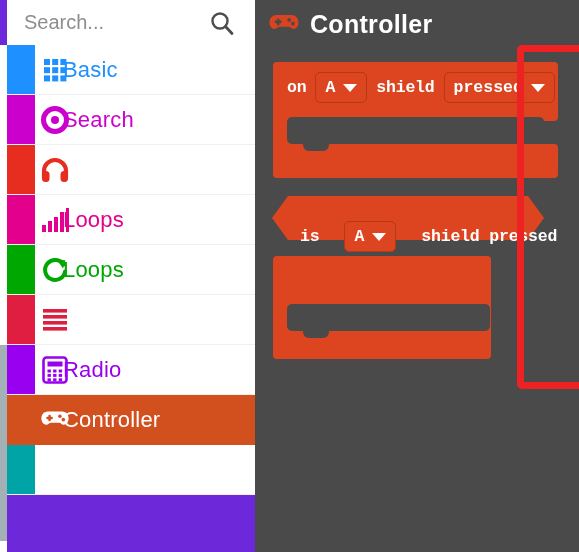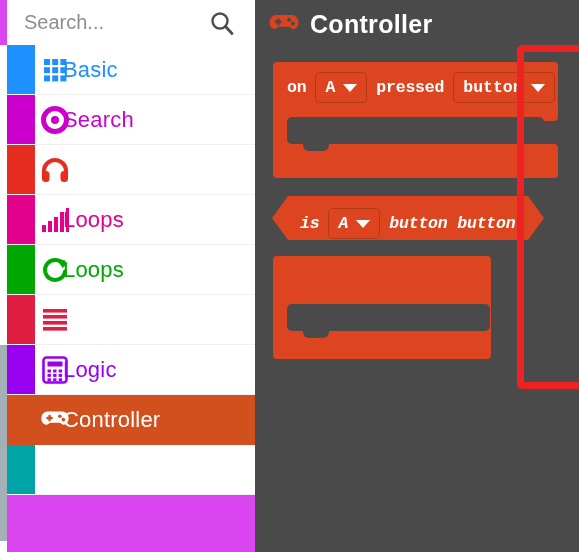--- a/index.html
+++ b/index.html
@@ -8,21 +8,21 @@
     overflow: hidden;
     background: #4a4a4a;
     font-family: "Liberation Sans", sans-serif;
   }
   #root { position: relative; width: 579px; height: 552px; }
 
   
   #sidebar {
     position: absolute; left: 0; top: 0;
     width: 255px; height: 552px;
-    background: #d946ef;
+    background: #6d28d9;
     overflow: hidden;
   }
   #search-row {
     position: absolute; left: 7px; top: 0;
     width: 248px; height: 45px;
     background: #fff;
     display: flex; align-items: center;
   }
   #search-input {
     border: none; outline: none; background: transparent;
@@ -130,22 +130,22 @@
   
   .event-block { position: absolute; }
   .event-block .row {
     position: absolute; left: 14px; top: 14px;
     display: flex; align-items: center; gap: 9px;
   }
 
   
   .bool-block { position: absolute; }
   .bool-block .row {
-    position: absolute; left: 30px; top: 14px;
-    display: flex; align-items: center; gap: 9px; font-style: italic;
+    position: absolute; left: 30px; top: 27px;
+    display: flex; align-items: center; gap: 25px;
   }
 </style>
 </head>
 <body>
 
 <div id="root">
 
   <div id="sidebar">
 
     <div id="search-row">
@@ -240,21 +240,21 @@
               <rect x="11.1" y="13.5" width="3.4" height="3" fill="#9900ef"></rect>
               <rect x="16.7" y="13.5" width="3.4" height="3" fill="#9900ef"></rect>
               <rect x="5.5" y="17.9" width="3.4" height="3" fill="#9900ef"></rect>
               <rect x="11.1" y="17.9" width="3.4" height="3" fill="#9900ef"></rect>
               <rect x="16.7" y="17.9" width="3.4" height="3" fill="#9900ef"></rect>
               <rect x="5.5" y="22.3" width="3.4" height="3" fill="#9900ef"></rect>
               <rect x="11.1" y="22.3" width="3.4" height="3" fill="#9900ef"></rect>
               <rect x="16.7" y="22.3" width="3.4" height="3" fill="#9900ef"></rect>
             </svg>
           </span>
-          <span class="cat-label" style="color: rgb(153, 0, 239);">Logic</span>
+          <span class="cat-label" style="color: rgb(153, 0, 239);">Radio</span>
         </div>
         <div class="cat-row selected">
           <div class="strip" style="background: rgb(210, 80, 30);"></div>
           <span class="cat-icon">
             <svg width="30" height="22" viewBox="0 0 32 22">
       <path d="M8.5 2 C3.5 2 1.5 6 1.5 9.5 C1.5 13 3.5 16 6.5 16 C9 16 9.8 13.8 11.5 13.8 L20.5 13.8 C22.2 13.8 23 16 25.5 16 C28.5 16 30.5 13 30.5 9.5 C30.5 6 28.5 2 23.5 2 Z" fill="#ffffff"></path>
       <rect x="6.7" y="7.6" width="7" height="2.6" rx="1.1" fill="#d2501e"></rect>
       <rect x="8.9" y="5.4" width="2.6" height="7" rx="1.1" fill="#d2501e"></rect>
       <circle cx="21.2" cy="6.9" r="1.9" fill="#d2501e"></circle>
       <circle cx="24.9" cy="10.6" r="1.9" fill="#d2501e"></circle>
@@ -301,39 +301,39 @@
         </svg>
         
         <div style="position:absolute;left:14px;top:59px;width:257px;height:27px;background:#4a4a4a;border-radius:5px;"></div>
         <div style="position:absolute;left:30px;top:59px;width:26px;height:34px;background:#4a4a4a;border-radius:0 0 6px 6px;"></div>
         <div class="row">
           <span class="blk-text">on</span>
           <span class="field">
             <span class="fv">A</span>
             <span class="caret"></span>
           </span>
-          <span class="blk-text">pressed</span>
+          <span class="blk-text">shield</span>
           <span class="field">
-            <span class="fv">button</span>
+            <span class="fv">pressed</span>
             <span class="caret"></span>
           </span>
         </div>
       </div>
 
       <div class="bool-block" style="left:15px; top:194px; width:276px; height:48px;">
         <svg width="276" height="48" viewBox="0 0 276 48">
           <path d="M18 2 H258 L274 24 L258 46 H18 L2 24 Z" fill="#dd4520"></path>
         </svg>
         <div class="row">
           <span class="blk-text">is</span>
           <span class="field">
             <span class="fv">A</span>
             <span class="caret"></span>
           </span>
-          <span class="blk-text">button button</span>
+          <span class="blk-text">shield pressed</span>
         </div>
       </div>
 
       <div class="event-block" style="left:18px; top:252px; width:218px; height:111px;">
         <svg width="218" height="111" viewBox="0 0 218 111">
           <path d="M4 4 h210 a4 4 0 0 1 4 4 v95 a4 4 0 0 1 -4 4 h-210 a4 4 0 0 1 -4 -4 v-95 a4 4 0 0 1 4 -4 z" fill="#dd4520"></path>
         </svg>
         <div style="position:absolute;left:14px;top:52px;width:203px;height:27px;background:#4a4a4a;border-radius:5px;"></div>
         <div style="position:absolute;left:30px;top:52px;width:26px;height:34px;background:#4a4a4a;border-radius:0 0 6px 6px;"></div>
       </div>

